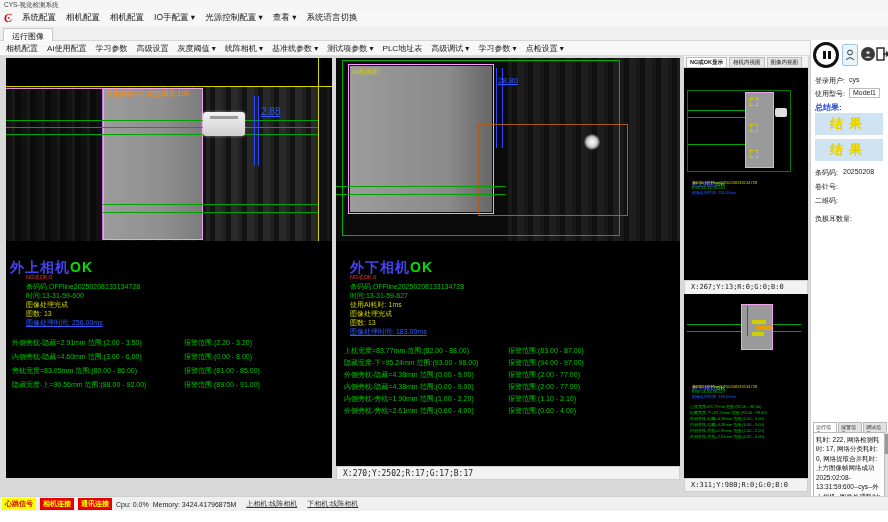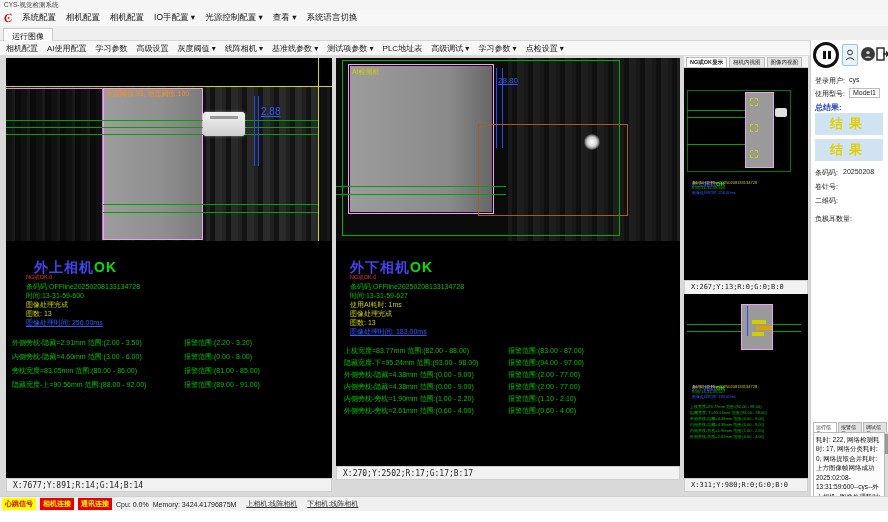--- a/index.html
+++ b/index.html
@@ -120,36 +120,35 @@
     <div class="abs hline-g" style="left:0; top:76px; width:312px;"></div>
     <div class="abs hline-g" style="left:97px; top:146px; width:215px;"></div>
     <div class="abs hline-g" style="left:97px; top:154px; width:215px;"></div>
     <div class="abs" style="left:197px; top:54px; width:42px; height:24px; background:linear-gradient(180deg,#f2f2f2,#cfcfcf); border-radius:3px; box-shadow:0 0 3px rgba(255,255,255,.5);"></div>
     <div class="abs" style="left:204px; top:58px; width:28px; height:3px; background:#9a9a9a;"></div>
     <div class="abs vline-b" style="left:248px; top:38px; height:70px;"></div>
     <div class="abs vline-b" style="left:252px; top:38px; height:70px;"></div>
     <div class="abs t-b" style="left:255px; top:48px; font-size:10px;">2.88</div>
     <div class="abs vline-y" style="left:312px; top:0; height:183px;"></div>
 
-    <div class="abs" style="left:28px; top:200px;">
+    <div class="abs" style="left:4px; top:200px;">
       <span class="t-title">外上相机</span><span class="t-title t-ok">OK</span>
     </div>
     <div class="abs t-red" style="left:20px; top:216px;">NG或OK:0</div>
     <div class="abs t-g" style="left:20px; top:224px;">条码码:OFFline20250208133134728</div>
     <div class="abs t-g" style="left:20px; top:233px;">时间:13-31-59-600</div>
     <div class="abs t-y" style="left:20px; top:242px;">图像处理完成</div>
     <div class="abs t-y" style="left:20px; top:251px;">图数: 13</div>
     <div class="abs t-b" style="left:20px; top:260px;">图像处理时间: 256.00ms</div>
 
     <div class="mrow" style="left:6px; top:280px; width:318px;"><span>外侧旁枕-隐藏=2.91mm 范围:(2.00 - 3.50)</span><span class="alarm" style="left:172px;">报警范围:(2.20 - 3.20)</span></div>
     <div class="mrow" style="left:6px; top:294px; width:318px;"><span>内侧旁枕-隐藏=4.60mm 范围:(3.00 - 6.00)</span><span class="alarm" style="left:172px;">报警范围:(0.00 - 8.00)</span></div>
     <div class="mrow" style="left:6px; top:308px; width:318px;"><span>旁枕宽度=83.05mm 范围:(80.00 - 86.00)</span><span class="alarm" style="left:172px;">报警范围:(81.00 - 85.00)</span></div>
     <div class="mrow" style="left:6px; top:322px; width:318px;"><span>隐藏宽度-上=90.56mm 范围:(88.00 - 92.00)</span><span class="alarm" style="left:172px;">报警范围:(89.00 - 91.00)</span></div>
   </div>
-  <div class="abs coordbar" style="left:6px; top:478px; width:326px; height:14px;">X:7677;Y:891;R:14;G:14;B:14</div>
 
   <div class="abs viewer" style="left:336px; top:58px; width:344px; height:420px;">
     <div class="abs" style="left:0; top:0; width:344px; height:183px; background:#0b0b0b;"></div>
     <div class="abs stripes-r" style="left:172px; top:0; width:172px; height:183px; opacity:.55;"></div>
     <div class="abs" style="left:6px; top:2px; width:278px; height:176px; border:1px solid #00b000;"></div>
     <div class="abs" style="left:12px; top:6px; width:146px; height:150px; border:1px solid #ff9aff;"></div>
     <div class="abs" style="left:14px; top:8px; width:142px; height:146px; background:linear-gradient(90deg,#9c9c9c,#8a8a8a 70%,#676767);"></div>
     <div class="abs t-y" style="left:16px; top:9px;">AI检测框</div>
     <div class="abs vline-b" style="left:160px; top:10px; height:80px;"></div>
     <div class="abs vline-b" style="left:166px; top:10px; height:80px;"></div>

